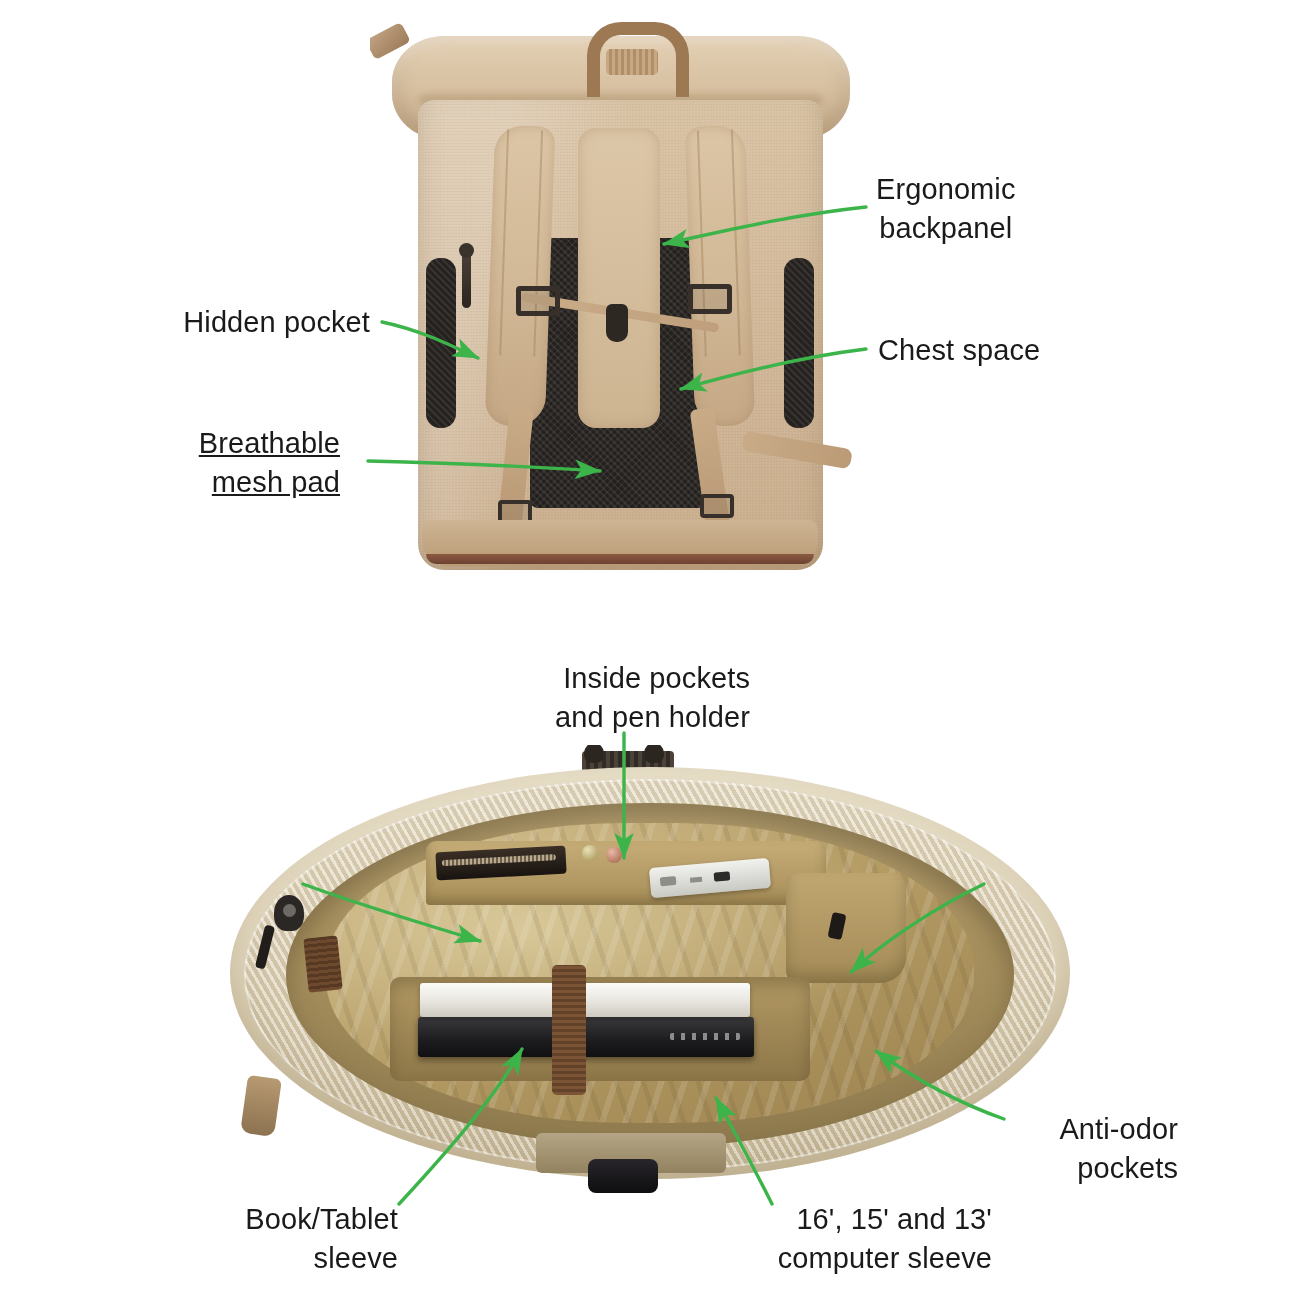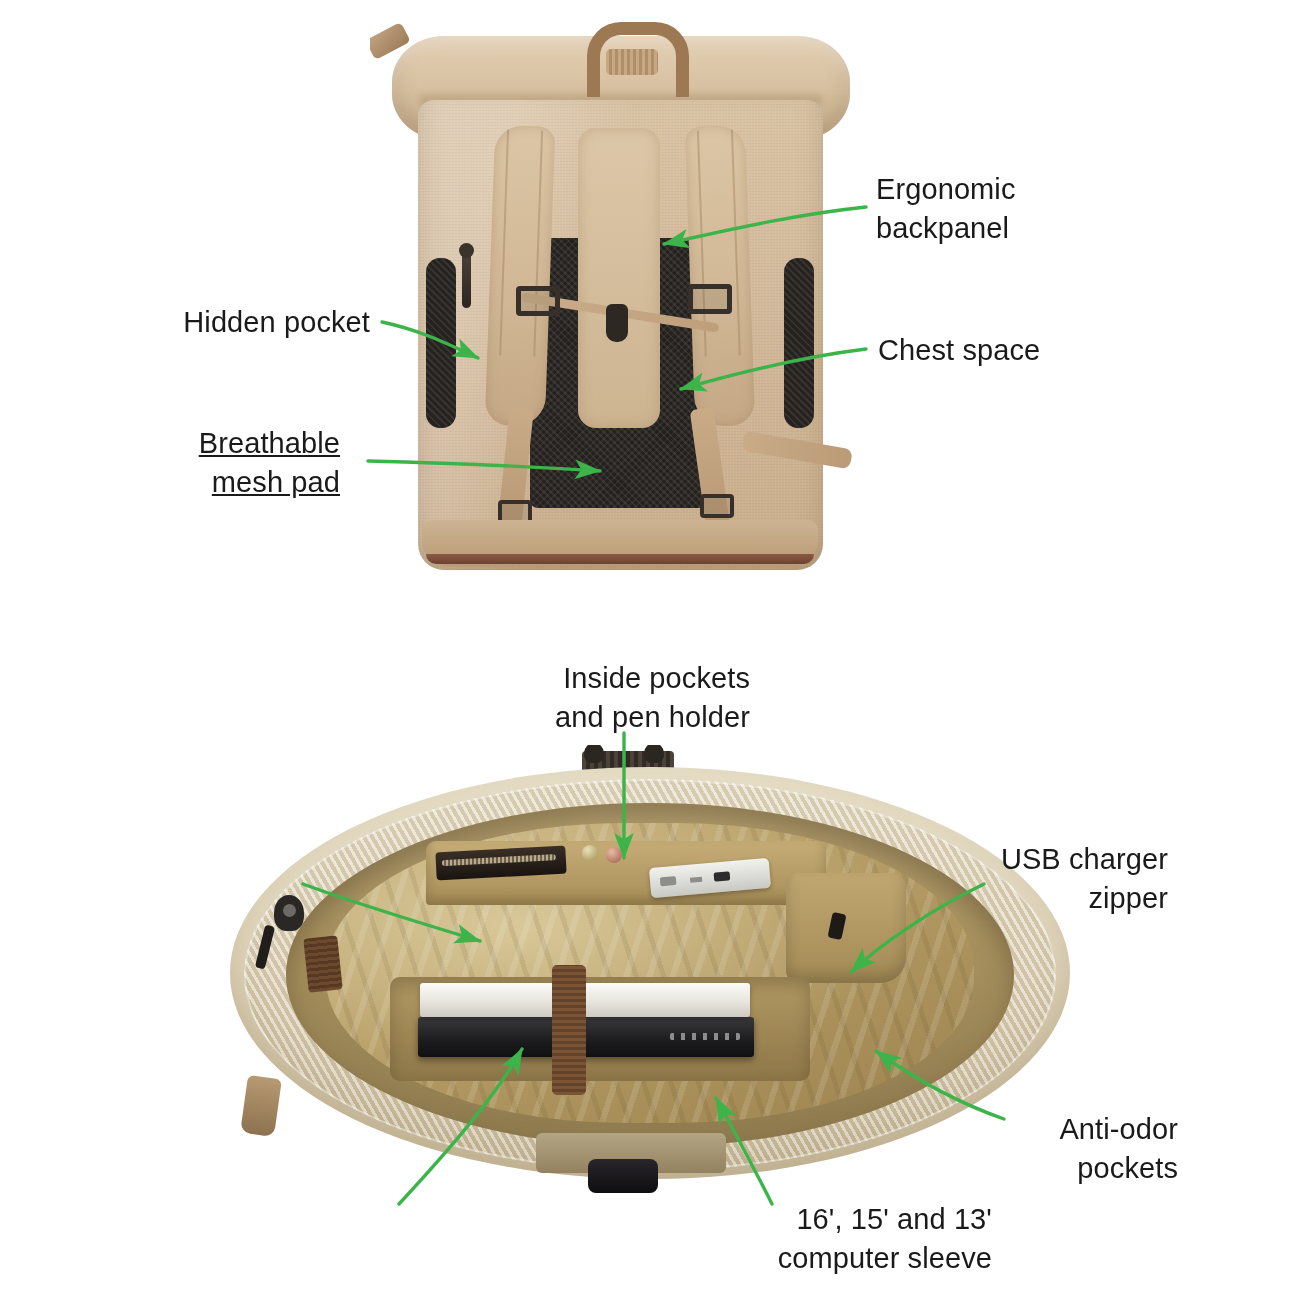--- a/index.html
+++ b/index.html
@@ -23,21 +23,21 @@
   
   .label {
     position: absolute;
     color: #1a1a1a;
     font-size: 29px;
     line-height: 1.33;
     letter-spacing: 0.1px;
     white-space: pre-line;
     font-weight: 400;
   }
-  .label.right  { text-align: left; }
+  .label.right  { text-align: center; }
   .label.left   { text-align: right; }
   .label.center { text-align: right; }
 
   
   #arrows {
     position: absolute;
     inset: 0;
     pointer-events: none;
   }
 
@@ -459,23 +459,23 @@
 
   <div class="label right" style="left:878px; top:331px;">Chest space</div>
 
   <div class="label left" style="right:960px; top:424px;text-decoration:underline;">Breathable
 mesh pad</div>
 
   <div class="label center" style="left:500px; width:250px; top:659px;">Inside pockets
 and pen holder</div>
 
 
-  <div class="label center" style="left:988px; width:180px; top:840px;">USB charger
-zipper</div>
 
   <div class="label center" style="left:1008px; width:170px; top:1110px;">Anti-odor
 pockets</div>
 
+  <div class="label center" style="left:212px; width:186px; top:1200px;">Book/Tablet
+sleeve</div>
 
   <div class="label center" style="left:752px; width:240px; top:1200px;">16', 15' and 13'
 computer sleeve</div>
 
 </div>
 
 </body></html>

